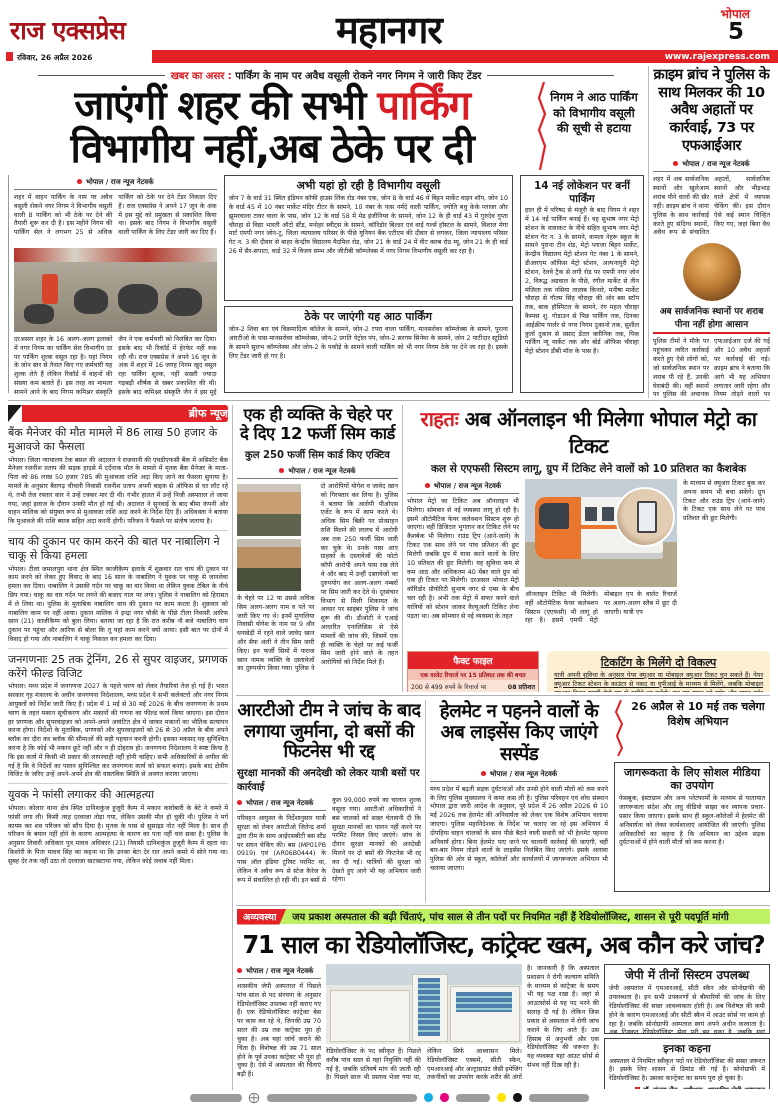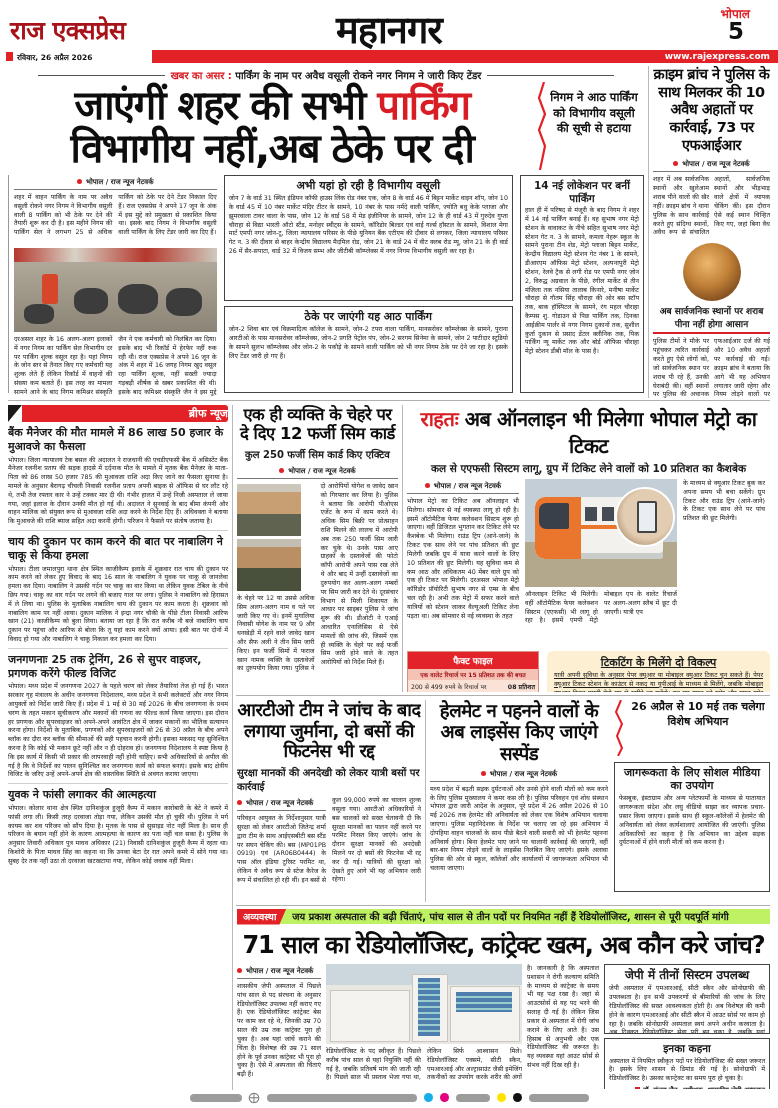--- a/index.html
+++ b/index.html
@@ -62,21 +62,21 @@
       background:radial-gradient(circle at 55% 45%,#e3cdb2 0 55%,#b59877 80%,#8b7255 100%);border:2px solid #fff;}
   .phone-inset .ph{position:absolute;left:20px;top:12px;width:16px;height:28px;background:#e8eef2;border:2px solid #444;border-radius:2px;}
   .hospital{background:linear-gradient(180deg,#ccd7dd 0 26%,#e9e7e1 26% 100%);}
   .hospital .blk{position:absolute;background:#f4f3ef;border:1px solid #c9c6bd;}
   .hospital .glass{position:absolute;background:repeating-linear-gradient(180deg,#4d7eae 0 4px,#9cc 4px 6px);}
 
   
   .brief-head{display:flex;height:17px;margin-bottom:4px;}
   .brief-head .tri{width:0;height:0;border-top:17px solid #1a1a1a;border-right:14px solid transparent;}
   .brief-head .bar{flex:1;background:#e32227;color:#fff;font-size:11px;font-weight:900;text-align:right;line-height:17px;border-radius:0 3px 3px 0;}
-  .brief-title{font-size:11px;font-weight:700;line-height:1.25;margin:2px 0;}
+  .brief-title{font-size:11px;font-weight:400;line-height:1.25;margin:2px 0;}
   .brief-item{border-bottom:1px solid #cfcfcf;padding-bottom:4px;margin-bottom:4px;}
 
   
   .fact{border:1px solid #d98f84;width:130px;font-size:6.2px;}
   .fact .ft{background:#e2242a;color:#fff;font-weight:900;font-size:9px;text-align:center;padding:2px 0;}
   .fact .fs{background:#f4c3b5;color:#a3121a;font-weight:bold;font-size:6px;text-align:center;padding:1.5px 0;}
   .fact .fr{display:flex;justify-content:space-between;padding:2px 3px;}
   .fact .fr:nth-child(3){background:#fbe2d7;}
   .fact .fr:nth-child(4){background:#fbe9df;}
   .fact .fr:nth-child(5){background:#f7efe7;}

